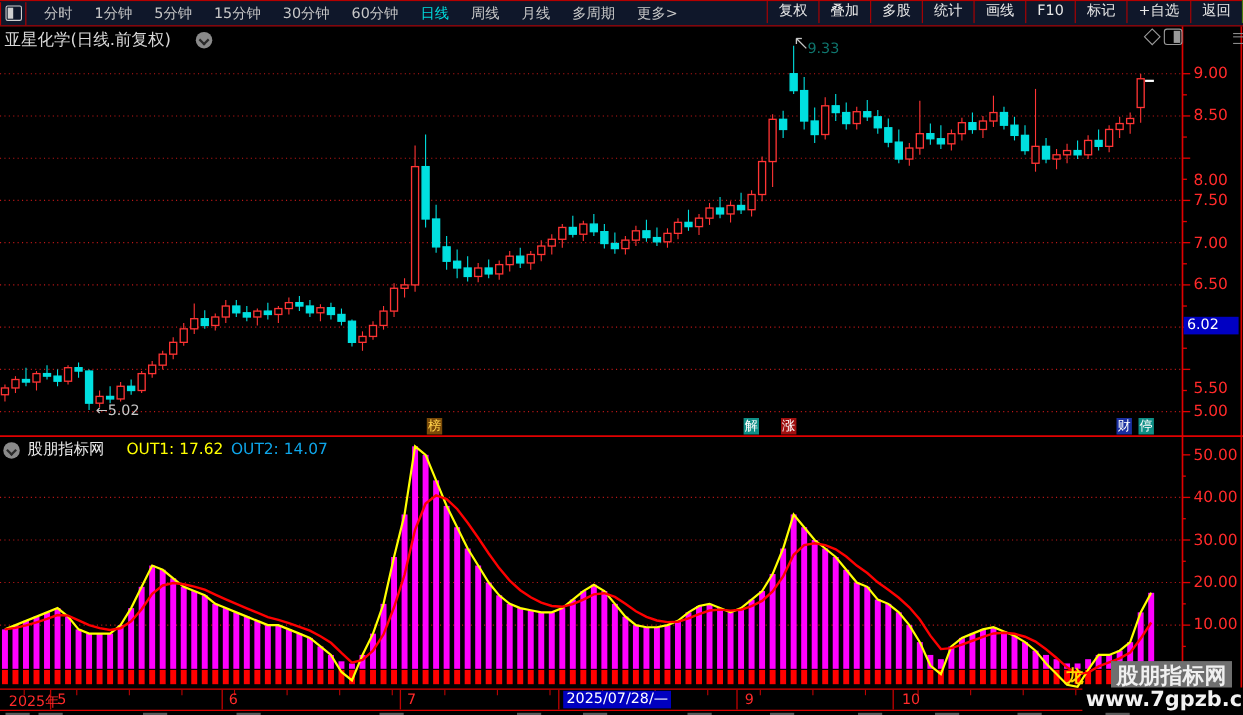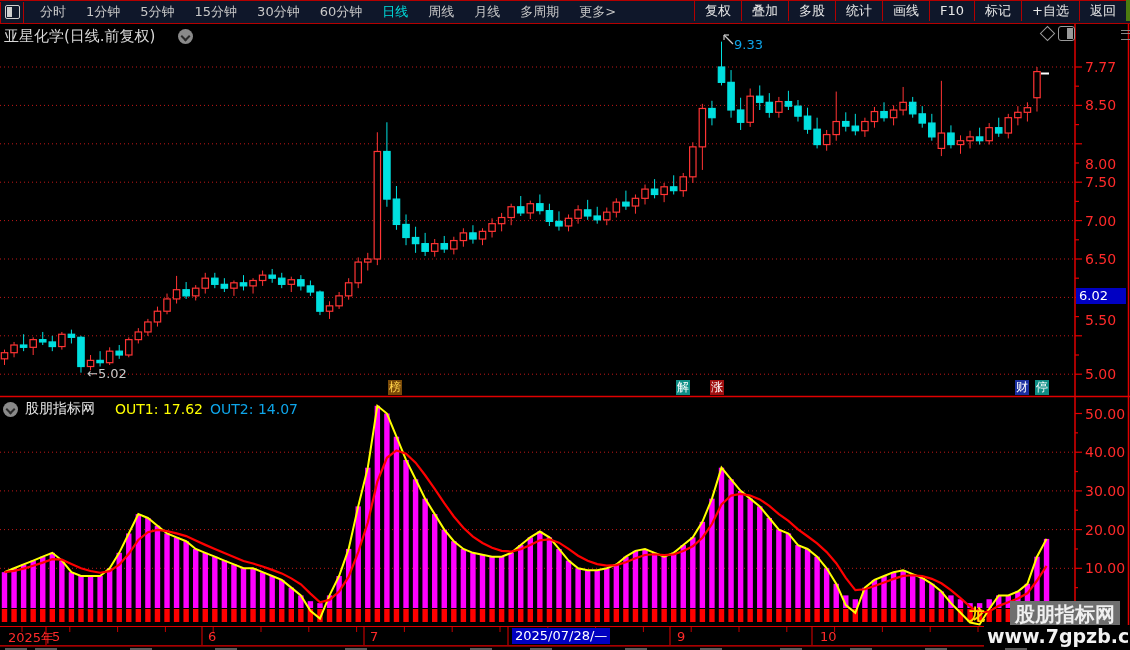--- a/index.html
+++ b/index.html
@@ -14,39 +14,39 @@
   #winicon{width:22px;height:21px;border-right:1px solid #b40000;border-left:1px solid #b40000;
     display:flex;align-items:center;justify-content:center;flex:0 0 auto;}
   #winicon .glyph{width:13px;height:12px;border:1px solid #cfcfcf;border-radius:2px;position:relative;}
   #winicon .glyph::after{content:"";position:absolute;left:1px;top:1px;bottom:1px;width:5px;background:#cfcfcf;}
   #leftmenu{display:flex;align-items:center;gap:0;margin-left:6px;}
   .menu-item{color:#c8c8c8;font-size:13px;padding:0 10px;white-space:nowrap;cursor:default;}
   .menu-item.active{color:#00dcdc;}
   #rightmenu{position:absolute;right:0;top:0;height:21px;display:flex;align-items:center;z-index:5;}
   .rbtn{color:#e8e8e8;font-size:13px;padding:0 10px;height:21px;line-height:21px;
     border-left:1px solid #b40000;white-space:nowrap;}
-  .rbtn:last-child{border-right:4px solid #4d7c0f;}
+  .rbtn:last-child{border-right:1px solid #4d7c0f;}
   
   #title{left:4px;top:27px;color:#d8d8d8;font-size:15px;}
   .chev-circle{width:15px;height:15px;border-radius:50%;background:#8a8a8a;position:relative;}
   .chev-circle::after{content:"";position:absolute;left:4px;top:4px;width:5px;height:5px;
     border-right:2px solid #2a2a2a;border-bottom:2px solid #2a2a2a;transform:rotate(45deg);}
   #title-chev{left:178px;top:29px;}
   #dia-icon{left:1042px;top:28px;width:9px;height:9px;border:1.5px solid #9a9a9a;transform:rotate(45deg);}
   #panel-icon{left:1058px;top:26px;width:15px;height:13px;border:1.5px solid #9a9a9a;border-radius:3px;position:absolute;}
   #panel-icon::after{content:"";position:absolute;right:1px;top:1px;bottom:1px;width:6px;background:#9a9a9a;}
   #burger-icon{left:1121px;top:30px;width:9px;height:8px;border-top:1.5px solid #8a8a8a;
     border-bottom:1.5px solid #8a8a8a;}
   #burger-icon::after{content:"";display:block;margin-top:2px;border-top:1.5px solid #8a8a8a;}
   
   .plabel{position:absolute;left:1085px;color:#ff2a2a;font-size:14px;z-index:3;}
   #lastbox{left:1076px;width:47px;height:16px;background:#0000c3;color:#fff;font-size:13px;
     line-height:16px;padding-left:3px;z-index:4;}
   
-  #hi-ann{left:734px;top:37px;color:#0ea5e9;font-size:13px;}
+  #hi-ann{left:734px;top:37px;color:#0f766e;font-size:13px;}
   #lo-ann{left:87px;top:366px;color:#c8c8c8;font-size:13px;}
   .evmark{position:absolute;top:380px;width:14px;height:15px;font-size:12px;line-height:15px;
     text-align:center;z-index:3;}
   #dragon{left:969px;top:605px;color:#ffd800;font-size:16px;font-weight:bold;z-index:3;}
   
   #ind-head{left:3px;top:400px;display:flex;align-items:center;gap:7px;}
   #ind-title{color:#e8e8e8;font-size:14px;}
   #out1{color:#ffff00;font-size:14px;margin-left:13px;}
   #out2{color:#0ea5e9;font-size:14px;}
   
@@ -635,28 +635,28 @@
     <span id="out2">OUT2: 14.07</span>
   </div>
 
   <div class="ov" id="dragon">龙</div>
 
   <div class="ov" id="year">2025年</div>
   <div class="ov" id="datebox" style="left: 512px;">2025/07/28/—</div>
 
   <div class="ov" id="wm1">股朋指标网</div>
   <div class="ov" id="wm2">www.7gpzb.com</div>
-<div class="plabel" style="top: 59px;">7.77</div>
+<div class="plabel" style="top: 59px;">9.00</div>
     <div class="plabel" style="top: 97.4px;">8.50</div>
     <div class="plabel" style="top: 135.8px; margin-top: 20px;">8.00</div>
     <div class="plabel" style="top: 174.2px;">7.50</div>
     <div class="plabel" style="top: 212.6px;">7.00</div>
     <div class="plabel" style="top: 251px;">6.50</div>
     <div class="plabel" style="top: 289.4px;">6.00</div>
-    <div class="plabel" style="top: 312px;">5.50</div>
+    <div class="plabel" style="top: 345px;">5.50</div>
     <div class="plabel" style="top: 366.2px;">5.00</div>
     <div class="plabel" style="top: 405.5px;">50.00</div>
     <div class="plabel" style="top: 444.2px;">40.00</div>
     <div class="plabel" style="top: 482.9px;">30.00</div>
     <div class="plabel" style="top: 521.6px;">20.00</div>
     <div class="plabel" style="top: 560.3px;">10.00</div>
     <div class="ov evmark" style="left: 388px; color: rgb(255, 210, 74); background: rgb(122, 74, 8);">榜</div>
     <div class="ov evmark" style="left: 676px; color: rgb(255, 255, 255); background: rgb(15, 143, 134);">解</div>
     <div class="ov evmark" style="left: 710px; color: rgb(255, 255, 255); background: rgb(160, 16, 16);">涨</div>
     <div class="ov evmark" style="left: 1015px; color: rgb(255, 255, 255); background: rgb(26, 47, 160);">财</div>

